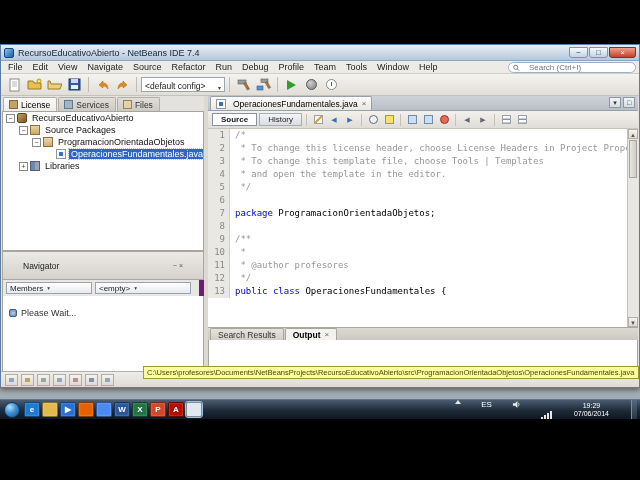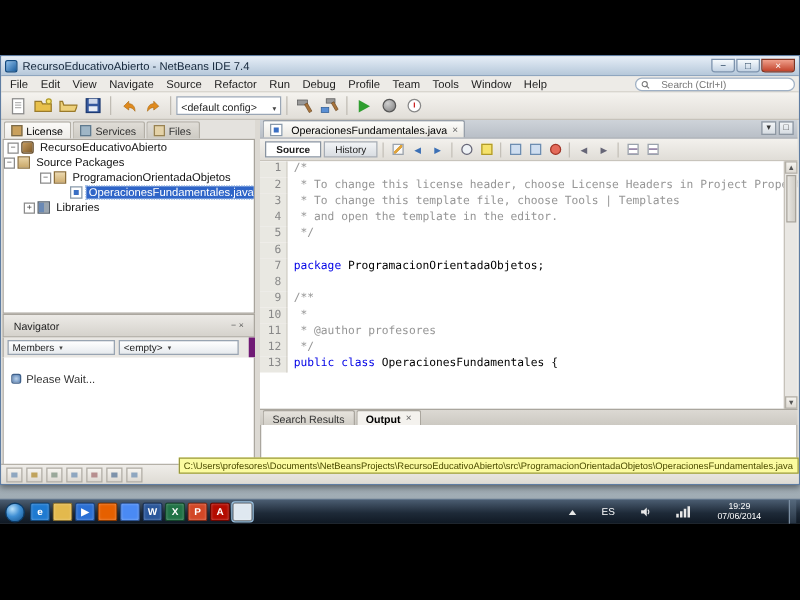--- a/index.html
+++ b/index.html
@@ -55,21 +55,21 @@
   .project-icon{background:linear-gradient(135deg,#c79b5c,#7d5a2a);border:1px solid #5d431f;border-radius:2px}
   .source-packages-icon{background:linear-gradient(#e9d3a5,#c9a86a);border:1px solid #8d6f3a}
   .package-icon{background:linear-gradient(#ecd9ae,#cfae72);border:1px solid #8d6f3a}
   .java-file-icon{background:#fff;border:1px solid #8899aa;position:relative}
   .java-file-icon:after{content:"";position:absolute;left:2px;top:2px;width:4px;height:4px;background:#3a6fc4}
   .libraries-icon{background:linear-gradient(90deg,#6a89b5 50%,#9aa5af 50%);border:1px solid #55606c}
   .tree-row .tlabel{padding:0 2px}
   .tree-row.selected .tlabel{background:#2f65c8;color:#fff;outline:1px dotted #a9c4e8}
 
   .navigator{position:absolute;left:0;top:155px;right:0;height:120px}
-  .nav-header{height:19px;background:linear-gradient(#eceae6,#d5d2cc);border:1px solid #aba79f;display:flex;align-items:center;padding:0 8px;font-size:8.5px;color:#222}
+  .nav-header{height:29px;background:linear-gradient(#eceae6,#d5d2cc);border:1px solid #aba79f;display:flex;align-items:center;padding:0 20px;font-size:8.5px;color:#222}
   .nav-header .hbtns{margin-left:auto;display:flex;gap:2px;font-size:7px;color:#555}
   .nav-combos{height:16px;background:#e9e7e3;border-left:1px solid #aba79f;border-right:5px solid #701a75;display:flex;align-items:center;gap:3px;padding:0 3px}
   .ncombo{height:12px;border:1px solid #98a4b2;background:linear-gradient(#fff,#e6eaee);font-size:8px;display:flex;align-items:center;padding:0 3px;color:#222}
   .ncombo .arrow{margin-left:4px;font-size:5.5px;color:#444}
   .nav-content{height:91px;background:#fff;border:1px solid #aba79f;border-top:none;padding:12px 0 0 6px;display:flex;align-items:flex-start;gap:4px}
   .wait-icon{width:8px;height:8px;background:radial-gradient(circle,#bcd2ea,#5a83b5);border:1px solid #3f608a;border-radius:2px;flex:none;margin-top:1px}
   .wait-text{font-size:9px;color:#333}
 
   .right-col{position:absolute;left:207px;top:0;right:1px;height:275px}
   .editor-tabs{position:absolute;left:0;top:0;right:0;height:15px;background:linear-gradient(#ced3d9,#b9bfc7);border-bottom:1px solid #98a0aa;display:flex;align-items:flex-end}
@@ -118,21 +118,21 @@
   .ssicon:nth-child(3):after{background:#9aa89a}
   .ssicon:nth-child(5):after{background:#b78f8f}
   .ssicon:nth-child(6):after{background:#7e93ab}
 
   
   .taskbar{position:absolute;left:0;top:355px;width:640px;height:20px;background:linear-gradient(#4a5c70,#1e2a38 55%,#0f1823);border-top:1px solid #60748a;display:flex;align-items:center;padding:0 2px}
   .start-orb{width:16px;height:16px;border-radius:50%;background:radial-gradient(circle at 35% 30%,#b8e0fa,#3f8fd4 45%,#12508a);border:1px solid #0b3a66;margin:1px 4px 1px 2px;flex:none}
   .tb-icons{display:flex;align-items:center;gap:2px}
   .tb-icon{width:16px;height:15px;border-radius:2px;display:flex;align-items:center;justify-content:center;font-size:8px;font-weight:bold;color:#fff;box-shadow:inset 0 0 2px rgba(255,255,255,.45);border:1px solid rgba(0,0,0,.4)}
   .tb-icon.active{outline:1px solid #9cc2e0;background-image:linear-gradient(rgba(255,255,255,.35),rgba(255,255,255,.05))}
-  .tray{margin-left:auto;display:flex;align-items:center;gap:20px;color:#fff;padding-right:1px}
+  .tray{margin-left:auto;display:flex;gap:20px;color:#fff;padding-right:1px}
   .tray-arrow{width:0;height:0;border-left:3px solid transparent;border-right:3px solid transparent;border-bottom:4px solid #e8e8e8}
   .tray-lang{font-size:8px;color:#fff}
   .tray-ic{width:9px;height:9px}
   .net-ic{display:flex;align-items:flex-end;gap:1px}
   .net-ic i{display:block;width:2px;background:#e8e8e8}
   .clock{display:flex;flex-direction:column;align-items:center;justify-content:center;font-size:7px;line-height:8px;color:#fff;margin:0 2px}
   .show-desktop{width:6px;height:20px;background:linear-gradient(#55687c,#243140);border-left:1px solid #7b8ea2;flex:none}
 </style>
 </head>
 <body>
@@ -257,21 +257,21 @@
               <span class="ptab">Files</span>
             </div>
 
           <div class="projects-panel">
             <div>
                 <div class="tree-row" style="padding-left: 3px;">
                   <span class="expander minus">−</span>
                   <span class="ticon project-icon"></span>
                   <span class="tlabel">RecursoEducativoAbierto</span>
                 </div>
-                <div class="tree-row" style="">
+                <div class="tree-row" style="padding-left: 16px;">
                   <span class="expander minus">−</span>
                   <span class="ticon source-packages-icon"></span>
                   <span class="tlabel">Source Packages</span>
                 </div>
                 <div class="tree-row" style="padding-left: 29px;">
                   <span class="expander minus">−</span>
                   <span class="ticon package-icon"></span>
                   <span class="tlabel">ProgramacionOrientadaObjetos</span>
                 </div>
                 <div class="tree-row selected" style="padding-left: 42px;">

